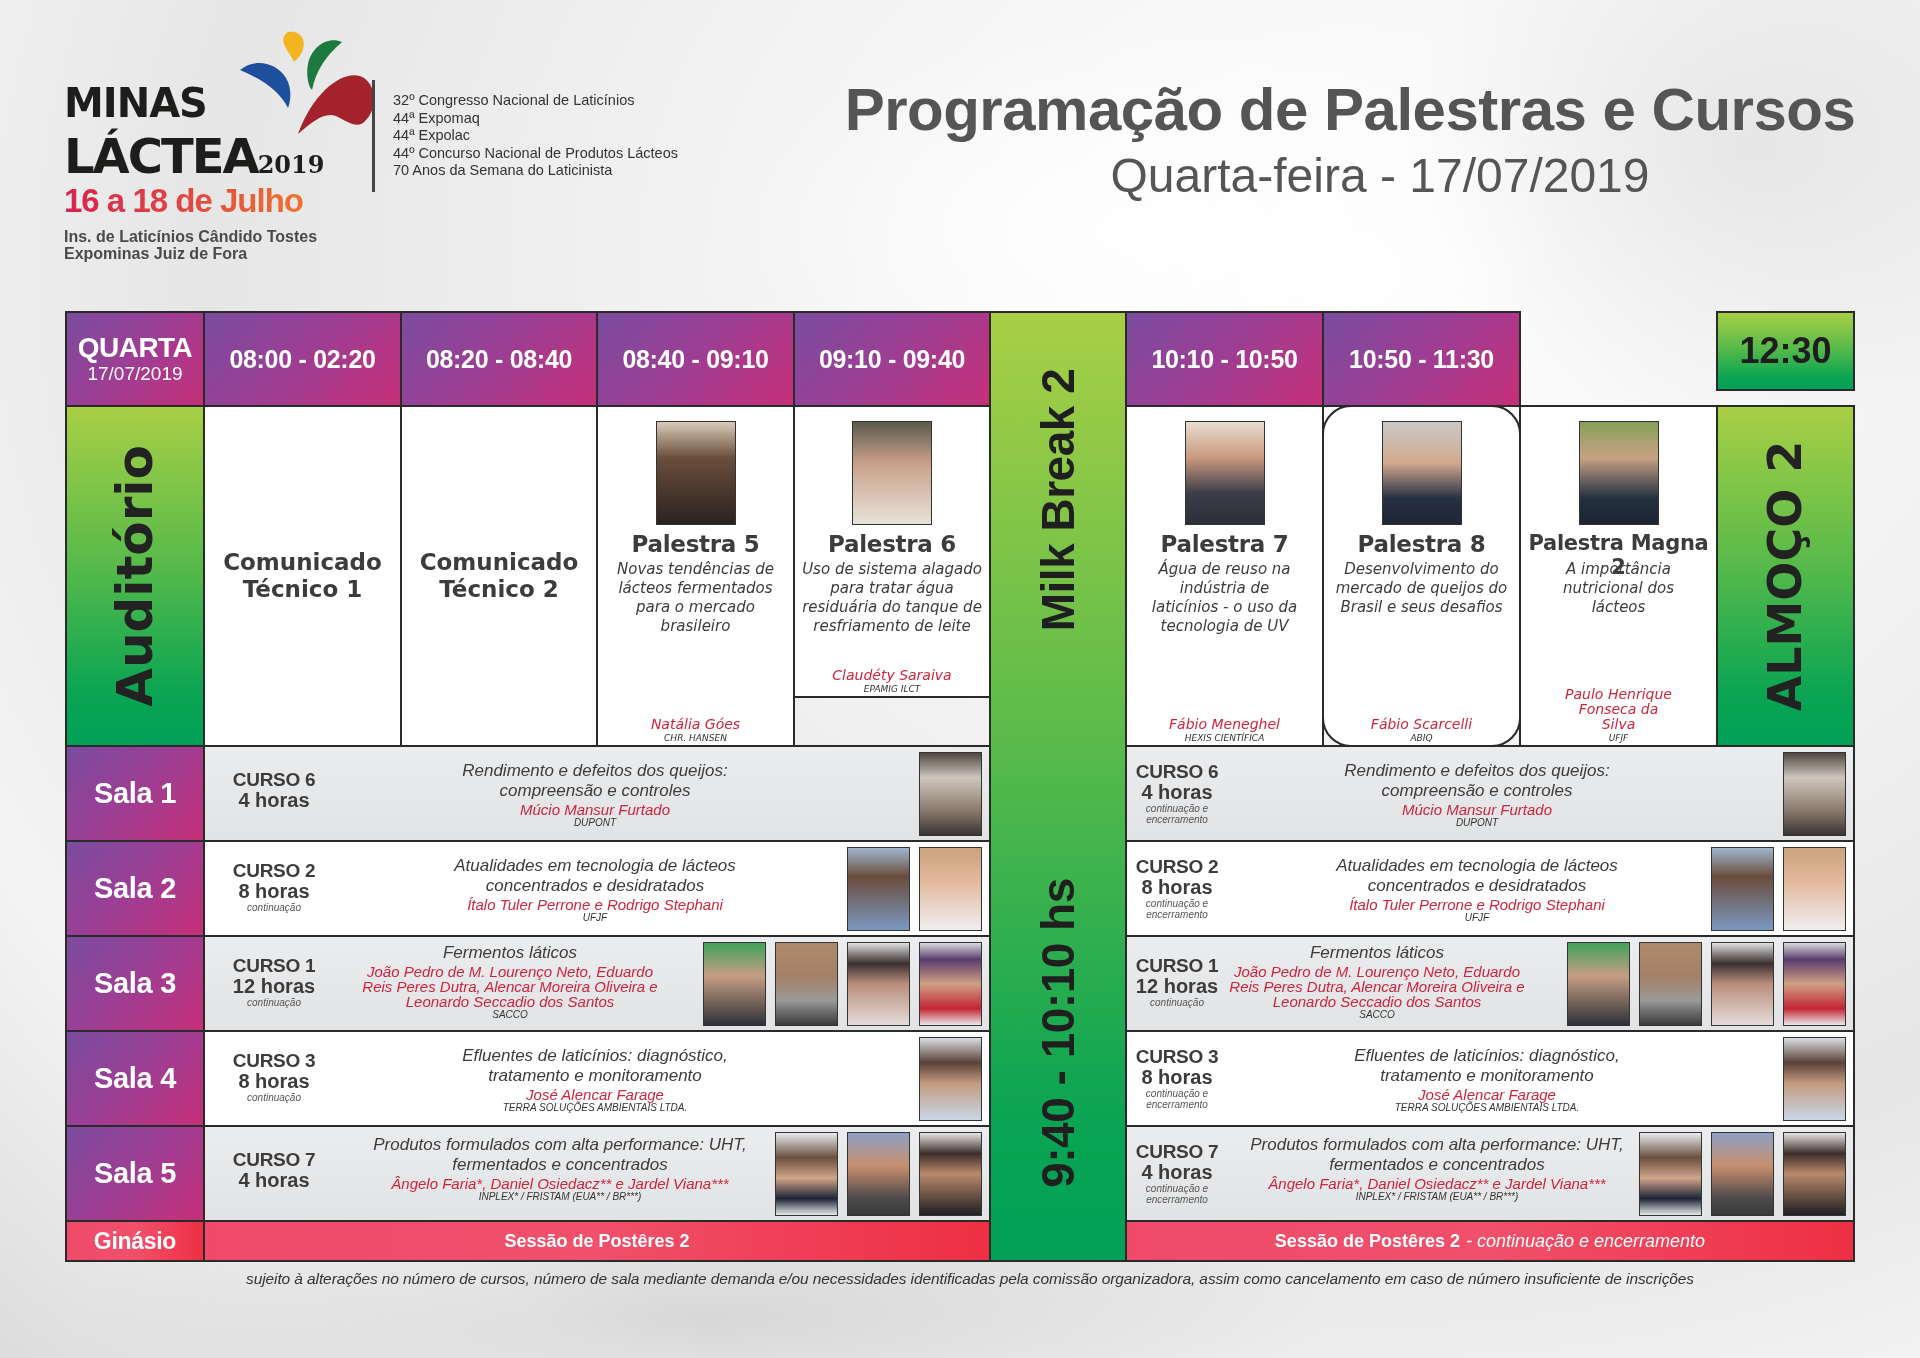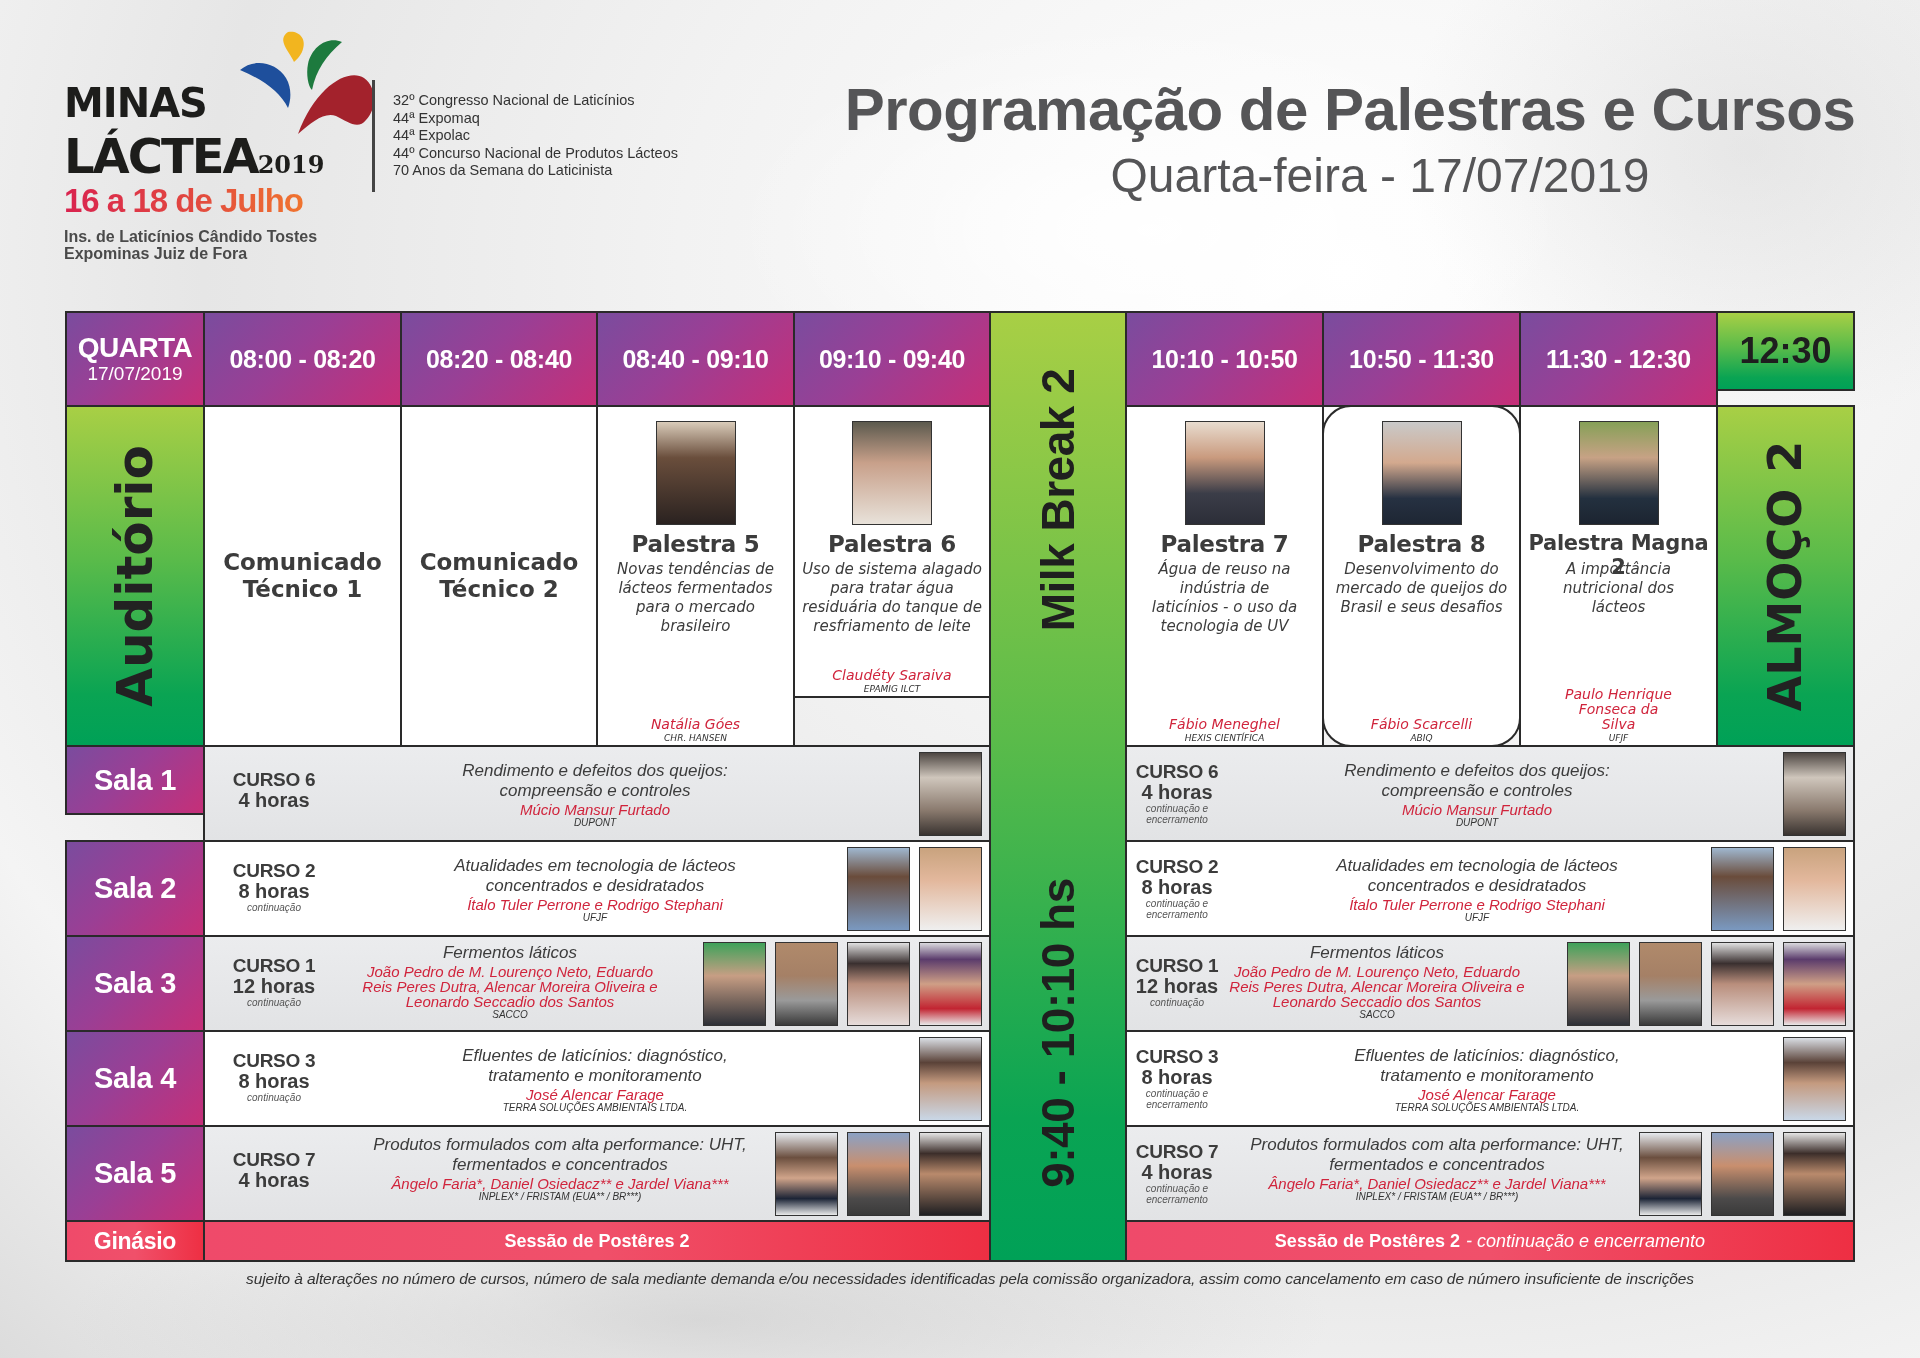--- a/index.html
+++ b/index.html
@@ -138,27 +138,26 @@
   <div class="title-main">Programação de Palestras e Cursos</div>
   <div class="title-sub">Quarta-feira - 17/07/2019</div>
 </div>
 
 <div class="grid">
 
   <div class="cell purple hdr-day" style="left:0;top:0;width:140px;height:96px;">
     <div class="d1">QUARTA</div>
     <div class="d2">17/07/2019</div>
   </div>
-  <div class="cell purple hdr-time" style="left:138px;top:0;width:199px;height:96px;">08:00 - 08:20</div>
+  <div class="cell purple hdr-time" style="left:138px;top:0;width:199px;height:96px;">08:00 - 02:20</div>
   <div class="cell purple hdr-time" style="left:335px;top:0;width:198px;height:96px;">08:20 - 08:40</div>
   <div class="cell purple hdr-time" style="left:531px;top:0;width:199px;height:96px;">08:40 - 09:10</div>
   <div class="cell purple hdr-time" style="left:728px;top:0;width:198px;height:96px;">09:10 - 09:40</div>
   <div class="cell purple hdr-time" style="left:1060px;top:0;width:199px;height:96px;">10:10 - 10:50</div>
   <div class="cell purple hdr-time" style="left:1257px;top:0;width:199px;height:96px;">10:50 - 11:30</div>
-  <div class="cell purple hdr-time" style="left:1454px;top:0;width:199px;height:96px;">11:30 - 12:30</div>
   <div class="cell green hdr-1230" style="left:1651px;top:0;width:139px;height:80px;">12:30</div>
 
   <div class="cell green vert vert-break" style="left:924px;top:0;width:138px;height:951px;">
     <span style="margin-top:120px;">Milk Break 2</span>
     <span style="margin-bottom:120px;">9:40 - 10:10 hs</span>
   </div>
 
   <div class="cell green vert vert-aud" style="left:0;top:94px;width:140px;height:342px;">
     <span>Auditório</span>
   </div>
@@ -197,21 +196,21 @@
     <div class="photo ph-e"></div>
     <div class="ptitle" style="font-size:21px;">Palestra Magna 2</div>
     <div class="pdesc" style="left:20px;right:20px;">A importância nutricional dos lácteos</div>
     <div class="pname" style="left:40px;right:40px;">Paulo Henrique Fonseca da Silva</div>
     <div class="porg">UFJF</div>
   </div>
   <div class="cell green vert vert-alm" style="left:1651px;top:94px;width:139px;height:342px;">
     <span>ALMOÇO 2</span>
   </div>
 
-  <div class="cell purple sala-lbl" style="left:0;top:434px;width:140px;height:70px;">Sala 1</div>
+  <div class="cell purple sala-lbl" style="left:0;top:434px;width:140px;height:97px;">Sala 1</div>
   <div class="cell gray course" style="left:138px;top:434px;width:788px;height:97px;">
     <div class="cid" style="top:22px;">
       <div class="c1">CURSO 6</div>
       <div class="c2">4 horas</div>
     </div>
     <div class="ctext" style="left:230px;width:320px;top:14px;">
       <div class="ctitle">Rendimento e defeitos dos queijos: compreensão e controles</div>
       <div class="cname">Múcio Mansur Furtado</div>
       <div class="corg">DUPONT</div>
     </div>

